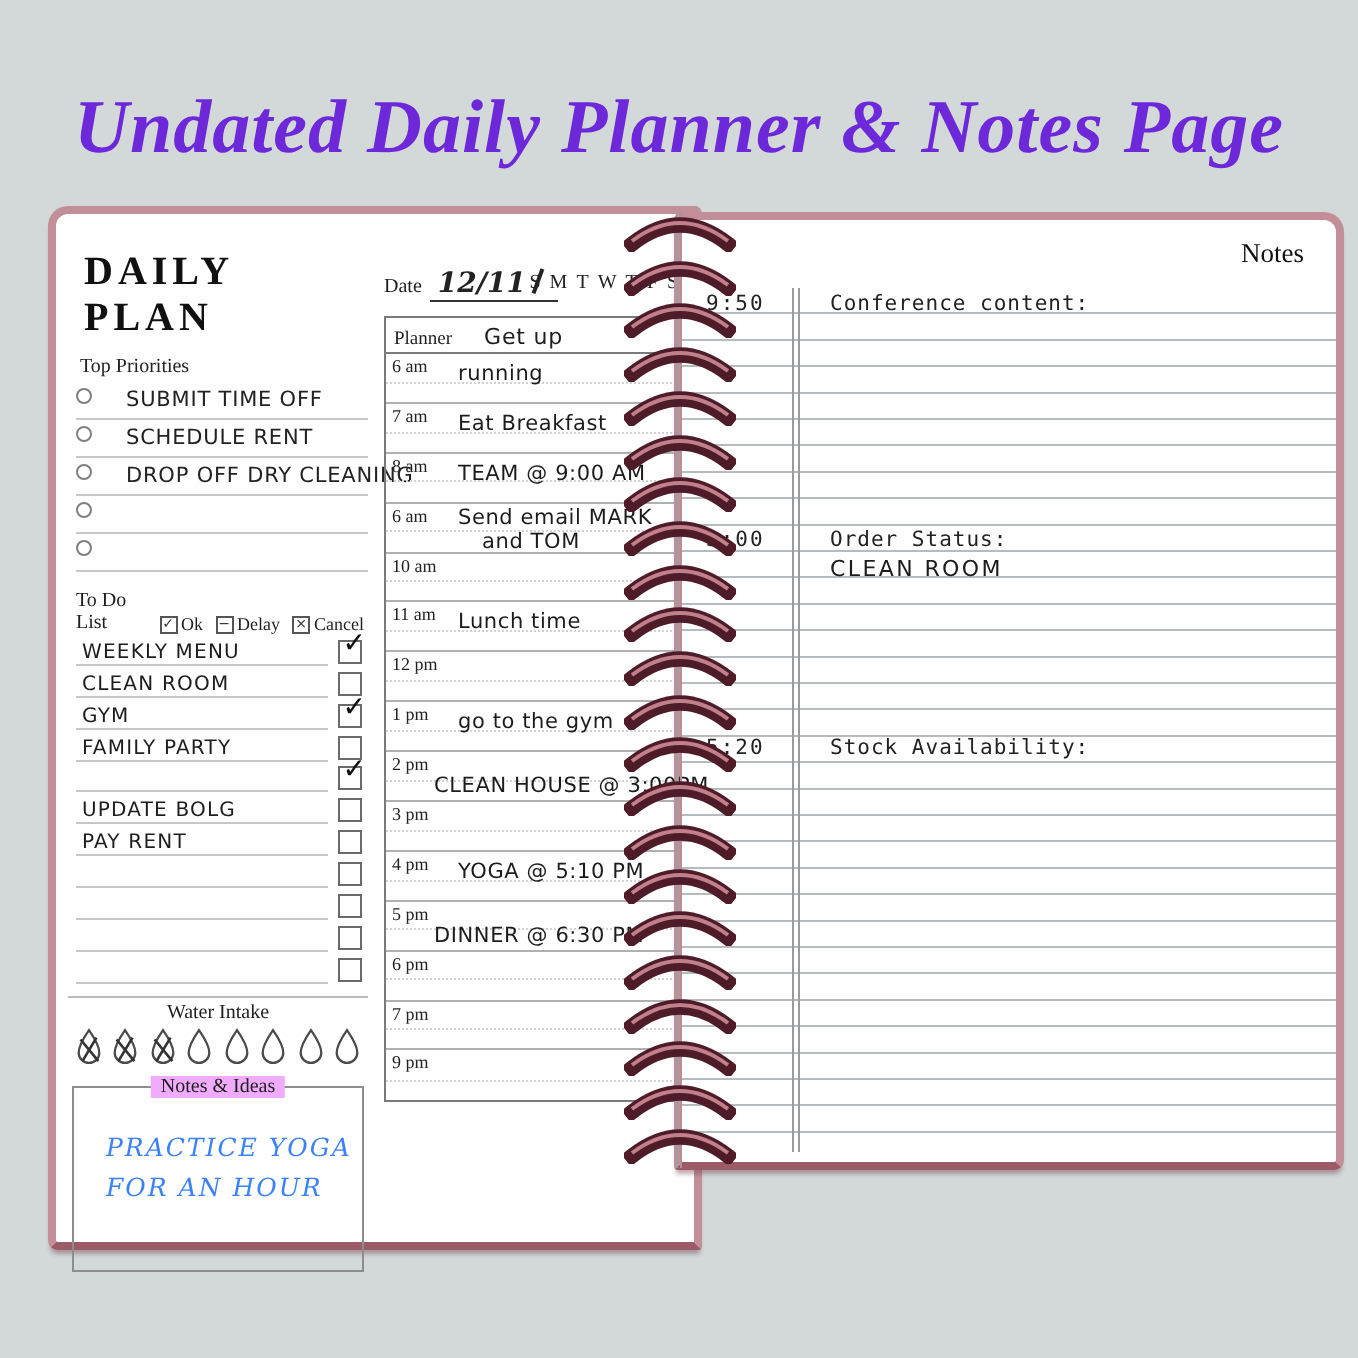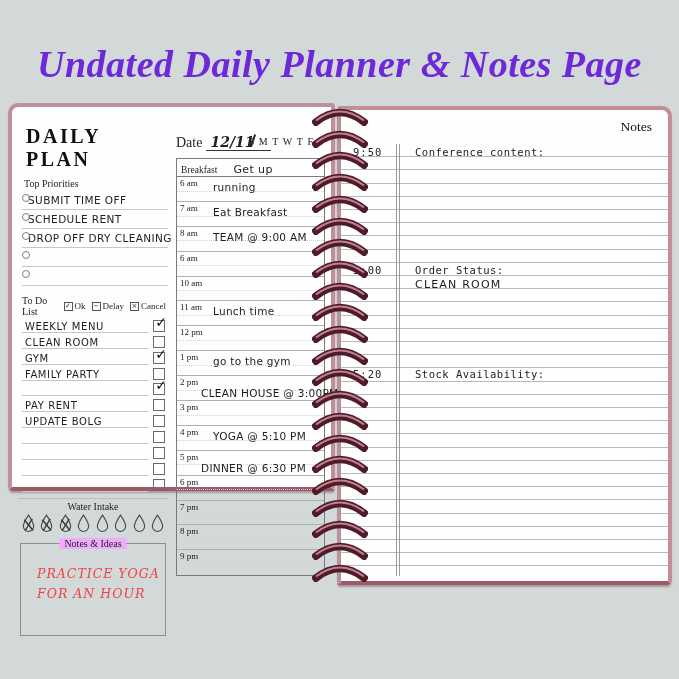--- a/index.html
+++ b/index.html
@@ -15,55 +15,55 @@
     font-style:italic;font-weight:bold;font-size:38px;color:#6d28d9;
     letter-spacing:0.5px;
   }
   
   .page{
     position:absolute;background:#fefefe;box-sizing:border-box;
     border:4px solid #c28e97;
     box-shadow:0 3px 2px -1px rgba(110,70,80,0.45);
   }
   .page-left{
-    left:8px;top:103px;width:327px;height:388px;
+    left:24px;top:103px;width:327px;height:522px;
     border-radius:10px 4px 2px 5px;border-bottom-color:#9d5b67;
   }
   .page-right{
     left:337px;top:106px;width:335px;height:479px;
     border-radius:4px 10px 5px 2px;border-bottom-color:#9d5b67;
   }
   
   .lp-inner{display:flex;gap:8px;padding:4px 6px;height:100%;box-sizing:border-box;}
   .col-a{width:150px;position:relative;}
   .col-b{flex:1;position:relative;}
   .daily-plan{margin:14px 0 0 8px;font-size:20px;font-weight:bold;letter-spacing:2.5px;color:#101010;}
   .sec-label{font-size:10px;color:#222;margin:7px 0 2px 6px;}
   .prio-row{position:relative;height:18px;border-bottom:1px solid #c7c7c7;margin-left:4px;}
   .prio-ring{position:absolute;left:0;top:3px;width:6px;height:6px;border:1px solid #808080;border-radius:50%;}
-  .prio-txt{display:block;margin-left:6px;padding-top:3px;font-family:"DejaVu Sans",sans-serif;font-size:10.5px;letter-spacing:0.4px;color:#222;white-space:nowrap;}
-  .todo-head{display:flex;align-items:center;margin:9px 2px 1px 4px;font-size:10px;}
+  .prio-txt{display:block;margin-left:25px;padding-top:3px;font-family:"DejaVu Sans",sans-serif;font-size:10.5px;letter-spacing:0.4px;color:#222;white-space:nowrap;}
+  .todo-head{display:flex;align-items:flex-end;margin:9px 2px 1px 4px;font-size:10px;}
   .todo-legend{margin-left:auto;display:flex;gap:6px;}
   .legend-item{display:flex;align-items:center;gap:2px;font-size:9px;}
   .legend-box{width:7px;height:7px;border:1px solid #555;font-size:7px;line-height:7px;text-align:center;color:#333;font-family:"DejaVu Sans",sans-serif;}
   .todo-row{position:relative;height:15.9px;margin-left:4px;}
   .todo-line{position:absolute;left:0;right:20px;bottom:1px;border-bottom:1px solid #c7c7c7;}
   .todo-txt{position:absolute;left:3px;bottom:2px;font-family:"DejaVu Sans",sans-serif;font-size:10px;letter-spacing:0.6px;color:#1d1d1d;white-space:nowrap;}
   .todo-box{position:absolute;right:3px;bottom:2px;width:10px;height:10px;border:1px solid #6a6a6a;}
   .todo-mark{position:absolute;right:1px;bottom:4px;font-family:"DejaVu Sans",sans-serif;font-size:14px;color:#111;}
   .water-sec{margin-top:5px;border-top:1px solid #bdbdbd;padding-top:2px;}
   .water-label{text-align:center;font-size:10px;}
   .drops{display:flex;justify-content:space-between;padding:2px 3px 0 3px;}
   .drop{width:15px;height:19px;display:block;}
   .ideas-box{position:relative;margin:10px 2px 0 2px;border:1px solid #8d8d8d;height:91px;}
   .ideas-label{position:absolute;top:-6px;left:50%;transform:translateX(-50%);background:#f0abfc;padding:0 5px;font-size:10px;white-space:nowrap;}
-  .ideas-lines{margin:20px 0 0 16px;font-family:"DejaVu Serif",serif;font-style:italic;font-size:12.5px;color:#ef4444;letter-spacing:1px;line-height:20px;}
+  .ideas-lines{margin:20px 0 0 16px;font-family:"DejaVu Serif",serif;font-style:italic;font-size:12.5px;color:#3b82f6;letter-spacing:1px;line-height:20px;}
   
   .date-row{position:relative;height:24px;margin-top:22px;}
-  .date-lbl{font-size:14px;}
+  .date-lbl{font-size:10px;}
   .date-val{font-family:"DejaVu Serif",serif;font-style:italic;font-weight:bold;font-size:14px;color:#222;border-bottom:1px solid #333;padding:0 16px 0 4px;}
   .days{position:absolute;right:2px;top:3px;display:flex;gap:4.5px;font-size:10px;color:#222;}
   .day{position:relative;}
   .day .slash{display:none;}
   .day.crossed .slash{display:block;position:absolute;left:3px;top:-2px;width:1.5px;height:13px;background:#222;transform:rotate(20deg);}
   .sched-box{border:1px solid #7a7a7a;margin-top:1px;}
   .sched-head{position:relative;height:17px;border-bottom:1px solid #7a7a7a;}
   .sched-head-lbl{font-size:9.5px;margin-left:4px;line-height:17px;}
   .sched-head-entry{font-family:"DejaVu Sans",sans-serif;font-size:11px;margin-left:12px;letter-spacing:0.4px;}
   .sched-row{position:relative;height:24.9px;border-bottom:1px solid #b0b0b0;box-sizing:border-box;}
@@ -164,27 +164,27 @@
     <span class="todo-mark"></span>
   </div>
           <div class="todo-row">
     <span class="todo-line"></span>
     <span class="todo-txt"></span>
     <span class="todo-box"></span>
     <span class="todo-mark">✓</span>
   </div>
           <div class="todo-row">
     <span class="todo-line"></span>
+    <span class="todo-txt">UPDATE BOLG</span>
+    <span class="todo-box"></span>
+    <span class="todo-mark"></span>
+  </div>
+          <div class="todo-row">
+    <span class="todo-line"></span>
     <span class="todo-txt">PAY RENT</span>
-    <span class="todo-box"></span>
-    <span class="todo-mark"></span>
-  </div>
-          <div class="todo-row">
-    <span class="todo-line"></span>
-    <span class="todo-txt">UPDATE BOLG</span>
     <span class="todo-box"></span>
     <span class="todo-mark"></span>
   </div>
           <div class="todo-row">
     <span class="todo-line"></span>
     <span class="todo-txt"></span>
     <span class="todo-box"></span>
     <span class="todo-mark"></span>
   </div>
           <div class="todo-row">
@@ -305,21 +305,21 @@
     <span>F</span>
   </span>
             <span class="day">
     
     <span>S</span>
   </span>
           </span>
       </div>
       <div class="sched-box">
         <div class="sched-head">
-          <span class="sched-head-lbl">Breakfast</span>
+          <span class="sched-head-lbl">Planner</span>
           <span class="sched-head-entry">Get up</span>
         </div>
         <div id="sched-rows">
             <div class="sched-row mid">
     <div class="halfline"></div>
     <span class="hour">6 am</span>
     <span class="s-entry">
       <span class="l1">running</span>
       
     </span>
@@ -336,20 +336,24 @@
     <div class="halfline"></div>
     <span class="hour">8 am</span>
     <span class="s-entry">
       <span class="l1">TEAM @ 9:00 AM</span>
       
     </span>
   </div>
             <div class="sched-row two">
     <div class="halfline"></div>
     <span class="hour">6 am</span>
+    <span class="s-entry">
+      <span class="l1">Send email MARK</span>
+      <span class="l2">and TOM</span>
+    </span>
   </div>
             <div class="sched-row mid">
     <div class="halfline"></div>
     <span class="hour">10 am</span>
     <span class="s-entry">
       <span class="l1"></span>
       
     </span>
   </div>
             <div class="sched-row mid">
@@ -412,28 +416,20 @@
     <div class="halfline"></div>
     <span class="hour">6 pm</span>
     <span class="s-entry">
       <span class="l1"></span>
       
     </span>
   </div>
             <div class="sched-row mid">
     <div class="halfline"></div>
     <span class="hour">7 pm</span>
-    <span class="s-entry">
-      <span class="l1"></span>
-      
-    </span>
-  </div>
-            <div class="sched-row mid">
-    <div class="halfline"></div>
-    <span class="hour">8 pm</span>
     <span class="s-entry">
       <span class="l1"></span>
       
     </span>
   </div>
             <div class="sched-row mid">
     <div class="halfline"></div>
     <span class="hour">9 pm</span>
     <span class="s-entry">
       <span class="l1"></span>

